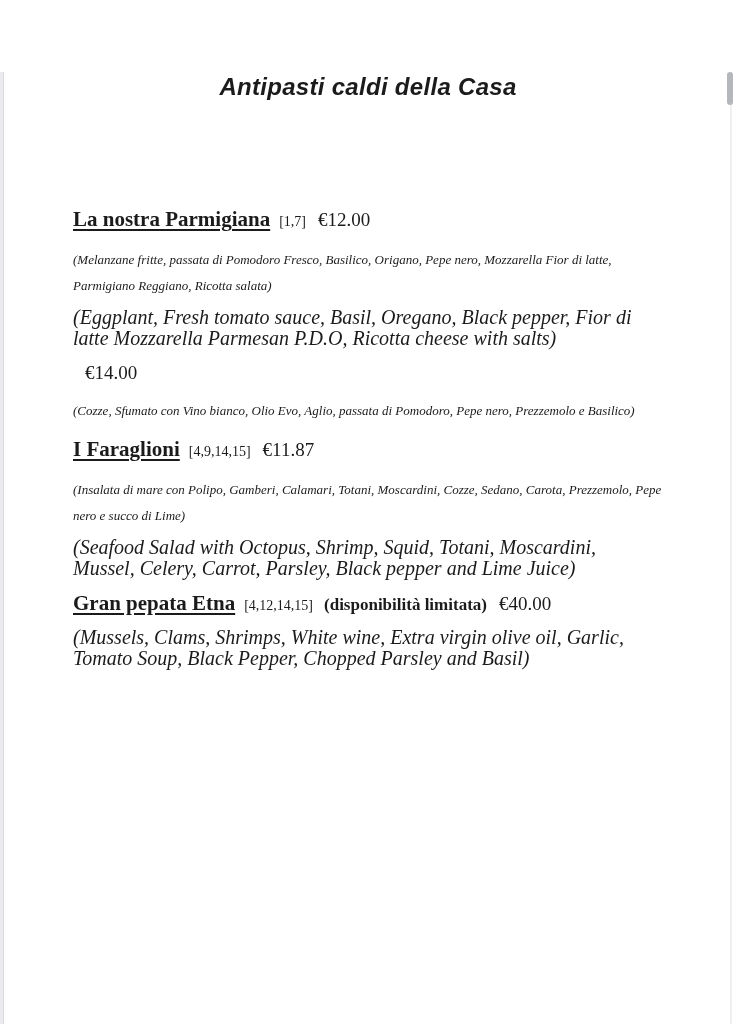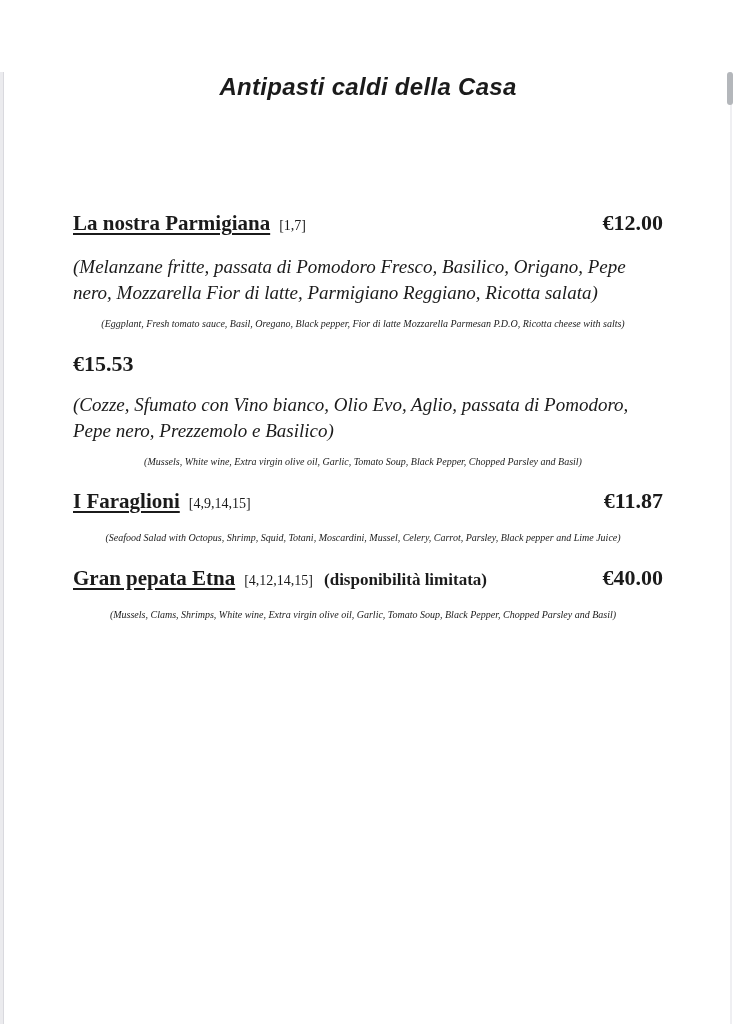--- a/index.html
+++ b/index.html
@@ -66,24 +66,23 @@
 
   .items {
     margin-top: 104px;
     font-family: "Liberation Serif", "DejaVu Serif", serif;
   }
 
   .menu-item + .menu-item { margin-top: 12px; }
 
   .item-header {
     display: flex;
-    justify-content: space-between;
+    justify-content: flex-start;
     align-items: baseline;
-    line-height: 33px;
-    gap: 28px;
+    line-height: 26px;
   }
   .item-title { min-width: 0; }
   .item-name {
     font-weight: bold;
     font-size: 21px;
     text-decoration: underline;
     text-decoration-thickness: 2px;
     text-underline-offset: 3px;
   }
   .item-allergens {
@@ -91,39 +90,39 @@
     font-size: 14px;
     margin-left: 5px;
     white-space: nowrap;
   }
   .item-availability:not(:empty) {
     font-weight: bold;
     font-size: 17px;
     margin-left: 7px;
   }
   .item-price {
-    font-weight: bold;
-    font-size: 22px;
+    font-weight: normal;
+    font-size: 19px;
     white-space: nowrap;
+    margin-left: 12px;
   }
 
   .desc-it {
     margin-top: 12px;
     font-style: italic;
-    font-size: 19px;
+    font-size: 13px;
     line-height: 26px;
     max-width: 600px;
   }
   .desc-en {
     margin-top: 8px;
     font-style: italic;
-    font-size: 10px;
+    font-size: 20px;
     line-height: 20.5px;
     max-width: 580px;
-    text-align: center;
   }
 </style>
 </head>
 <body>
 
 <div class="viewport">
 
   <div class="page">
     <h1 class="title">Antipasti caldi della Casa</h1>
 
@@ -136,35 +135,35 @@
         <span class="item-availability"></span>
       </span>
       <span class="item-price">€12.00</span>
     </div>
     <p class="desc-it">(Melanzane fritte, passata di Pomodoro Fresco, Basilico, Origano, Pepe nero, Mozzarella Fior di latte, Parmigiano Reggiano, Ricotta salata)</p>
     <p class="desc-en">(Eggplant, Fresh tomato sauce, Basil, Oregano, Black pepper, Fior di latte Mozzarella Parmesan P.D.O, Ricotta cheese with salts)</p>
   </section>
 
   <section class="menu-item">
     <div class="item-header">
-      <span class="item-price">€15.53</span>
+      <span class="item-price">€14.00</span>
     </div>
     <p class="desc-it">(Cozze, Sfumato con Vino bianco, Olio Evo, Aglio, passata di Pomodoro, Pepe nero, Prezzemolo e Basilico)</p>
-    <p class="desc-en">(Mussels, White wine, Extra virgin olive oil, Garlic, Tomato Soup, Black Pepper, Chopped Parsley and Basil)</p>
   </section>
 
   <section class="menu-item">
     <div class="item-header">
       <span class="item-title">
         <span class="item-name">I Faraglioni</span>
         <span class="item-allergens">[4,9,14,15]</span>
         <span class="item-availability"></span>
       </span>
       <span class="item-price">€11.87</span>
     </div>
+    <p class="desc-it">(Insalata di mare con Polipo, Gamberi, Calamari, Totani, Moscardini, Cozze, Sedano, Carota, Prezzemolo, Pepe nero e succo di Lime)</p>
     <p class="desc-en">(Seafood Salad with Octopus, Shrimp, Squid, Totani, Moscardini, Mussel, Celery, Carrot, Parsley, Black pepper and Lime Juice)</p>
   </section>
 
   <section class="menu-item">
     <div class="item-header">
       <span class="item-title">
         <span class="item-name">Gran pepata Etna</span>
         <span class="item-allergens">[4,12,14,15]</span>
         <span class="item-availability">(disponibilità limitata)</span>
       </span>

